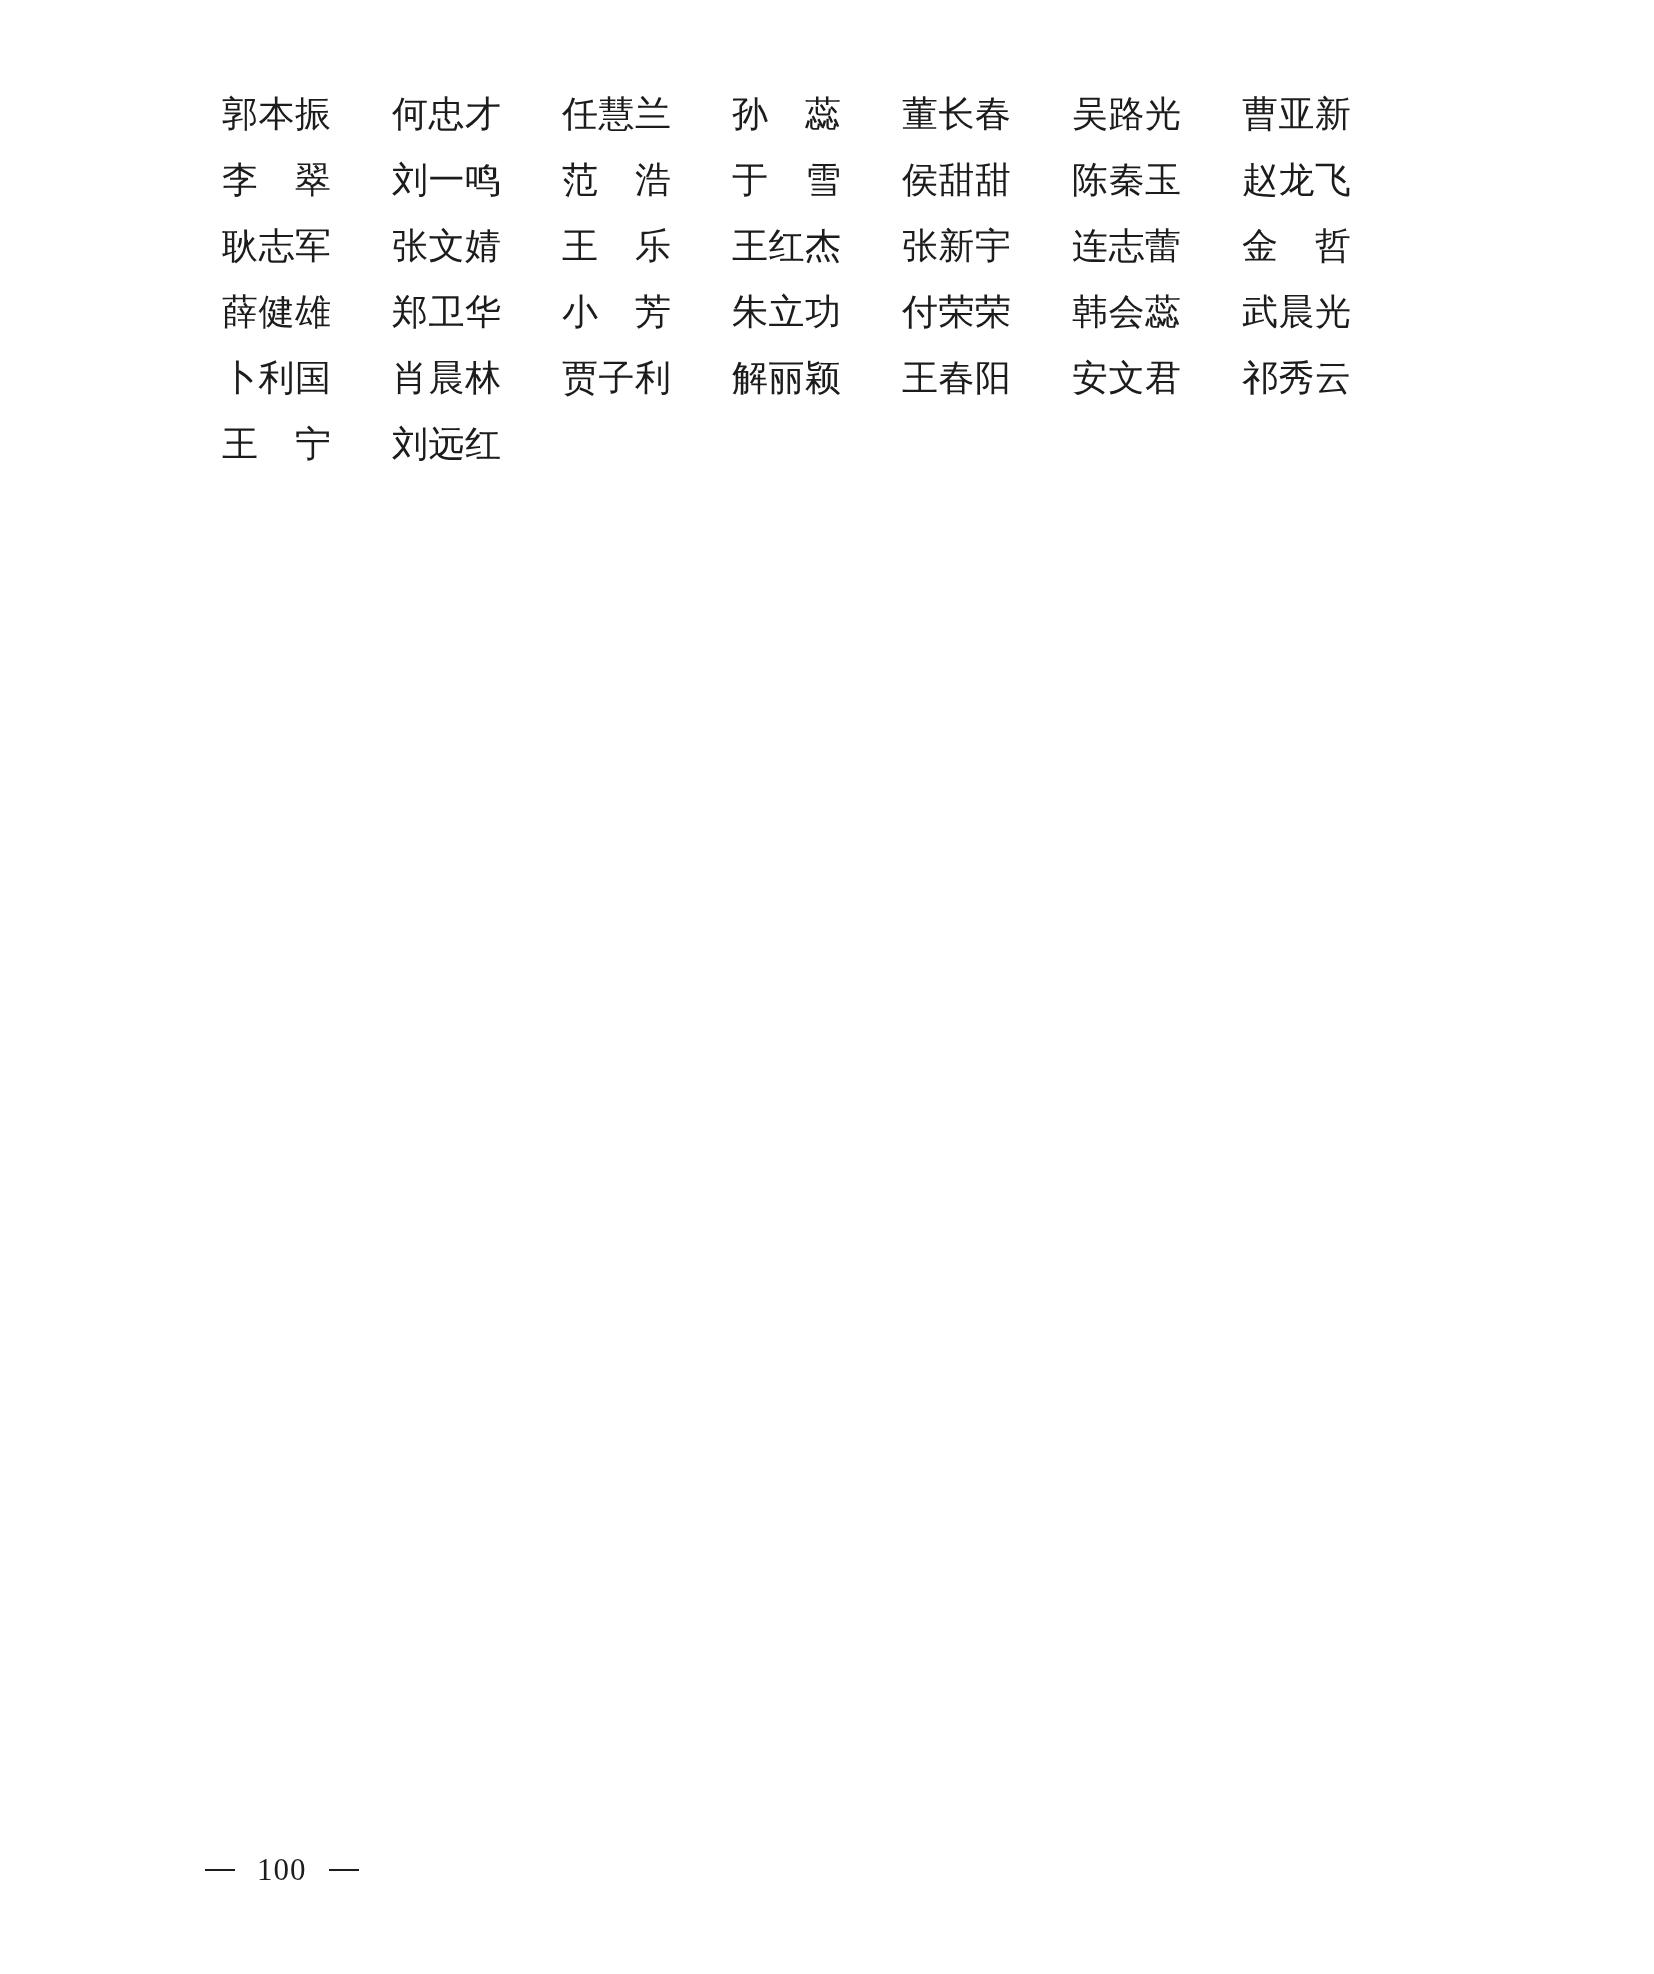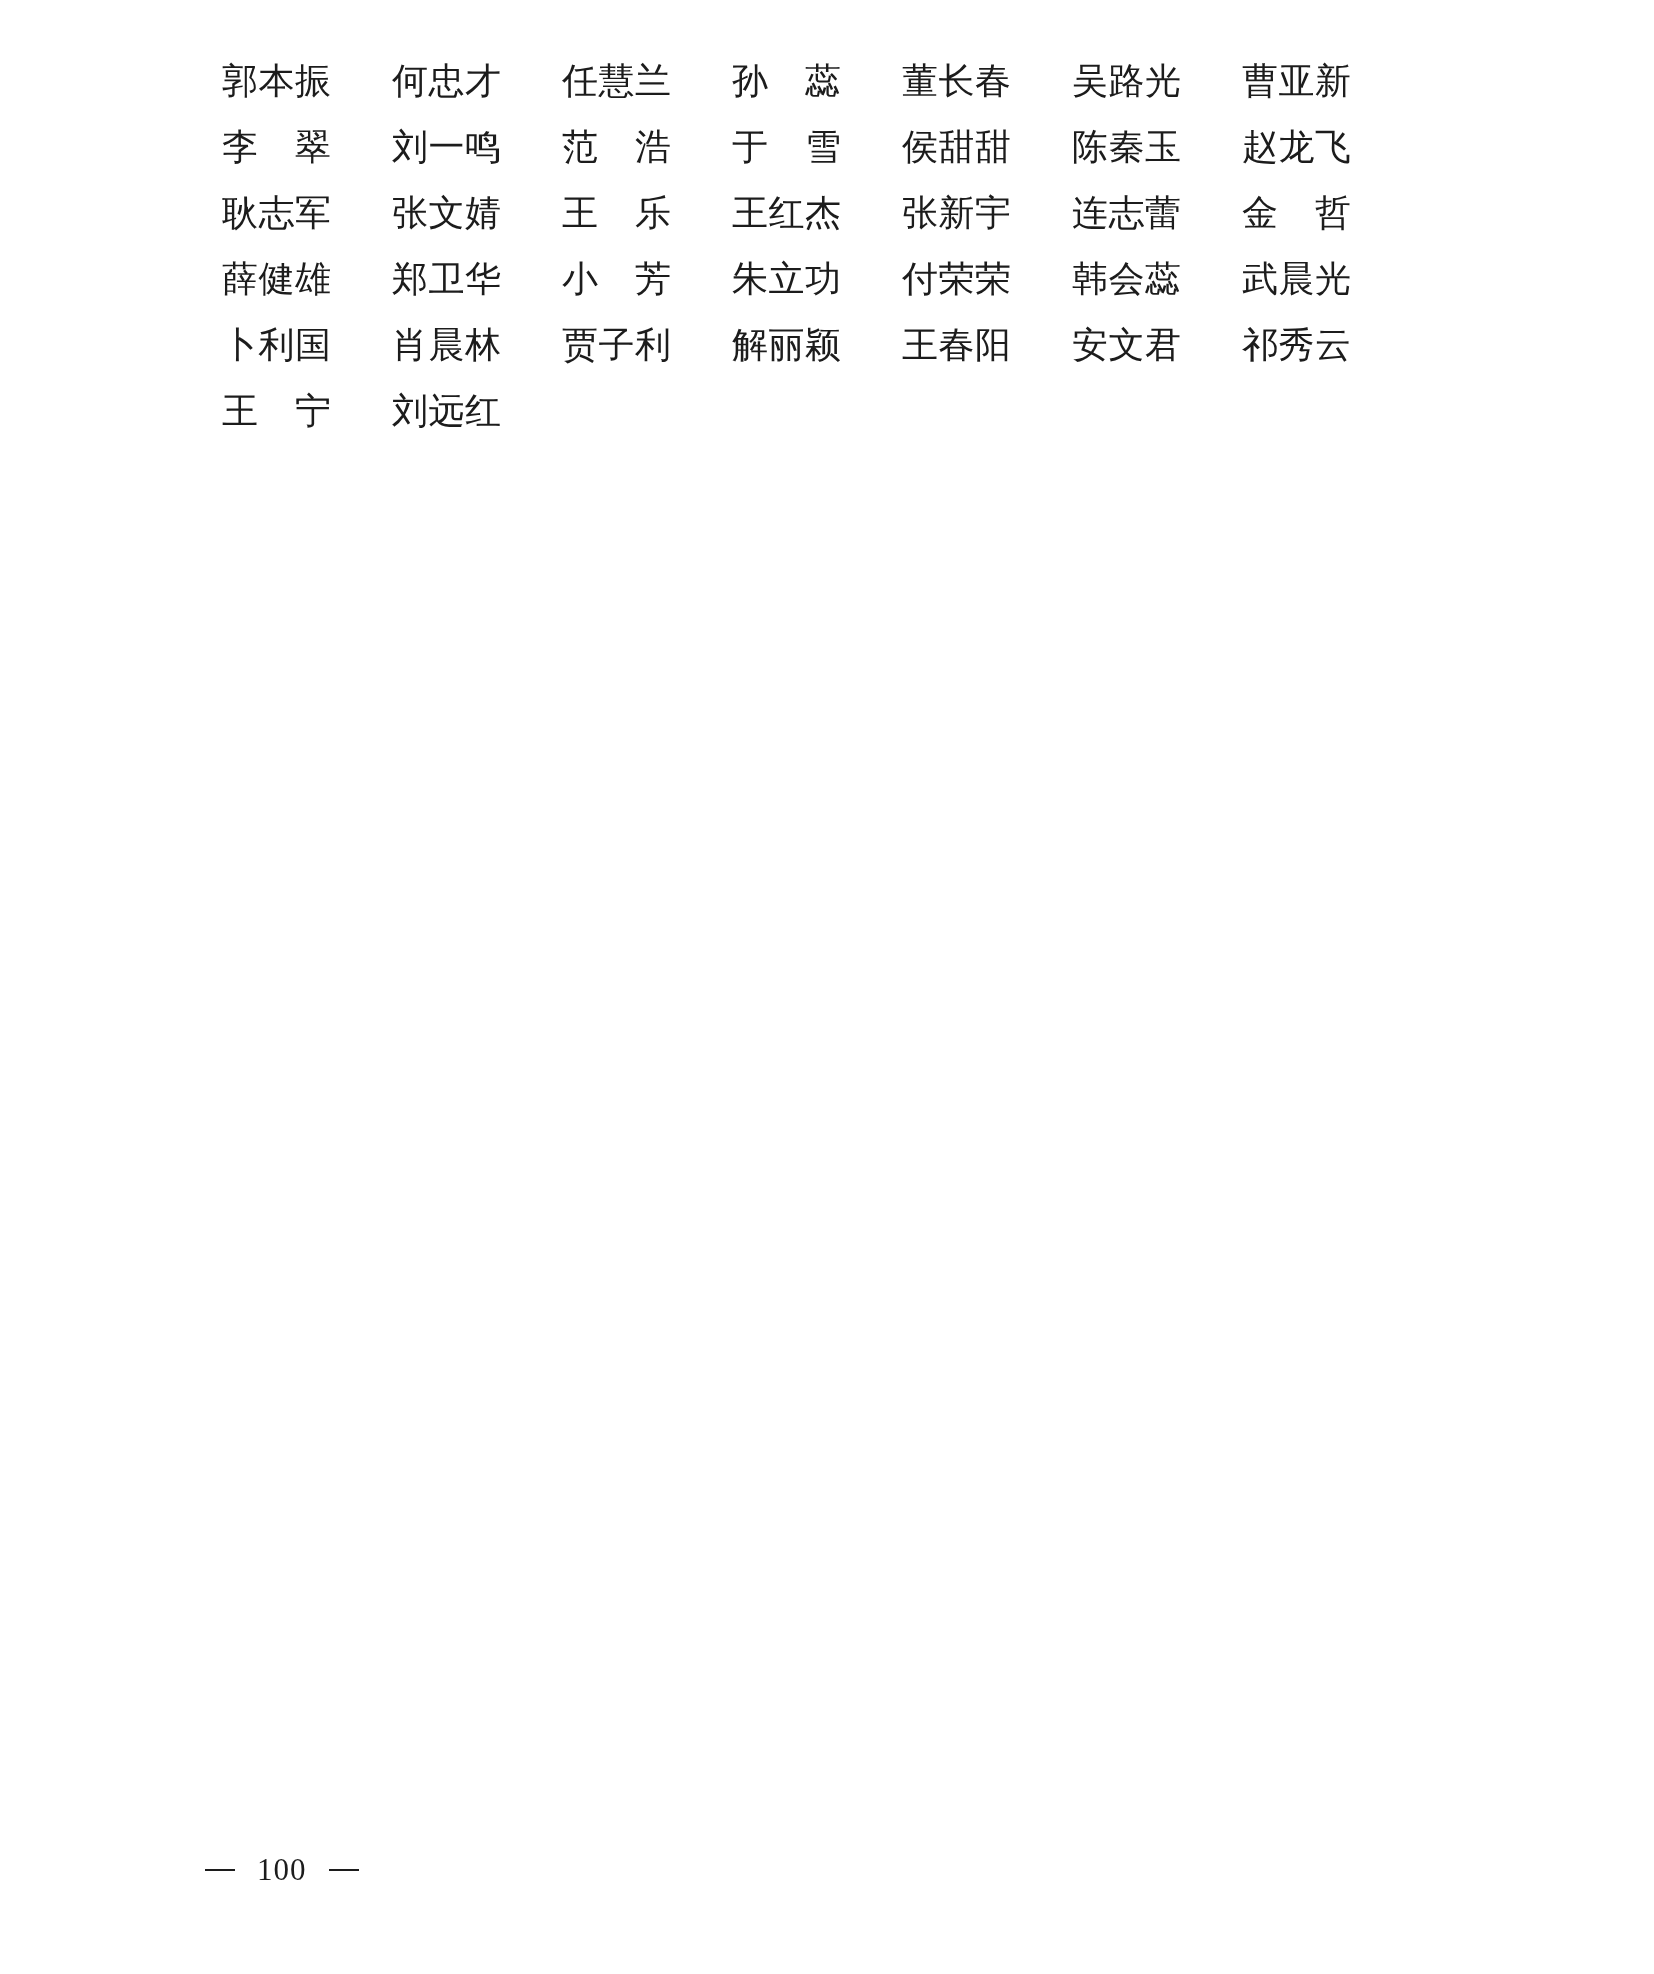--- a/index.html
+++ b/index.html
@@ -12,20 +12,21 @@
     height: 1974px;
     position: relative;
     font-family: "Liberation Serif", "DejaVu Serif", serif;
     color: #1a1a1a;
     overflow: hidden;
   }
   .page {
     position: absolute;
     inset: 0;
     background: #ffffff;
+    margin-top: 33px;
   }
   .name-grid {
     position: absolute;
     left: 222px;
     top: 48px;
     width: 1190px;
     display: grid;
     grid-template-columns: repeat(7, 170px);
     grid-auto-rows: 66px;
     align-items: center;

